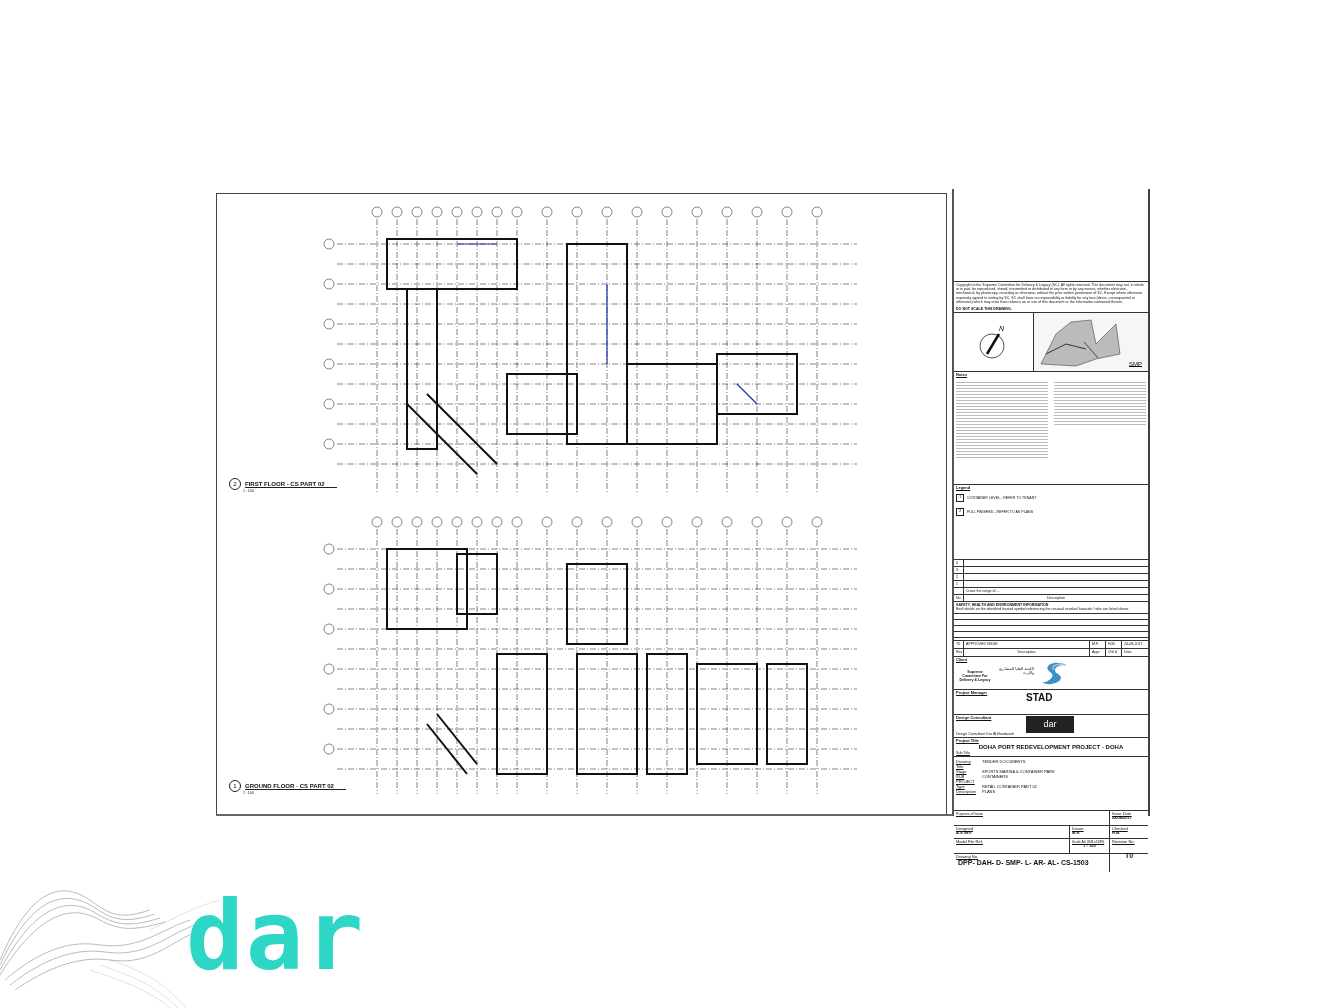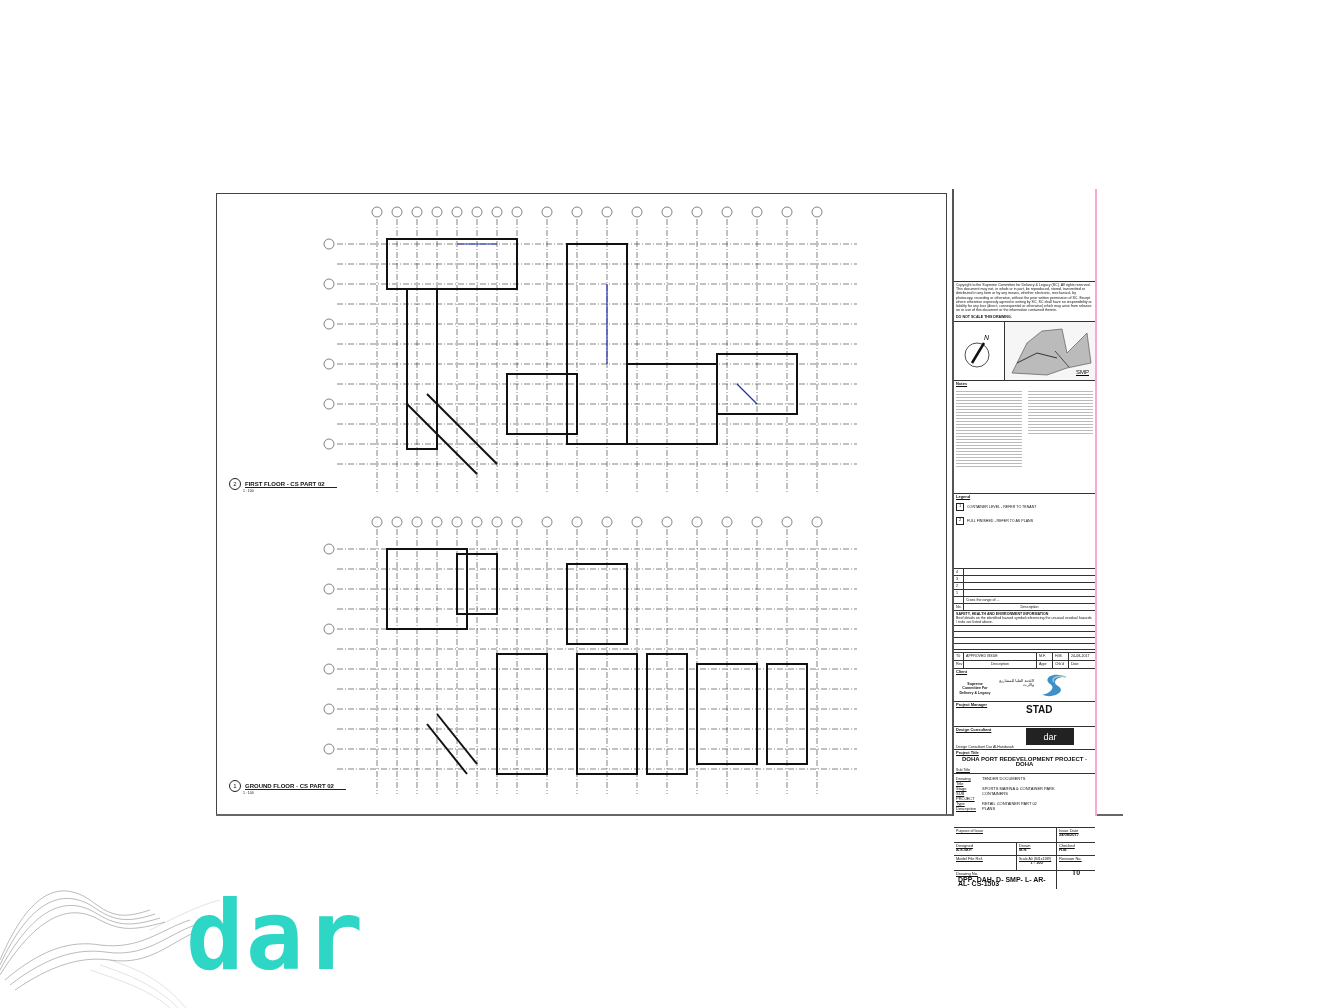--- a/index.html
+++ b/index.html
@@ -1,19 +1,19 @@
 <!DOCTYPE html>
 <html><head>
 <meta charset="utf-8">
 <style>
   html,body{margin:0;padding:0;background:#ffffff;}
   body{width:1344px;height:1008px;position:relative;overflow:hidden;font-family:"Liberation Sans",sans-serif;color:#111;}
   .sheet{position:absolute;left:216px;top:193px;width:731px;height:622px;border:1px solid #444;background:#fff;box-sizing:border-box;}
   .sheet-outer{position:absolute;left:216px;top:814px;width:907px;height:2px;background:#666;}
-  .tb{position:absolute;left:952px;top:189px;width:145px;height:627px;border-left:2px solid #555;border-right:2px solid #f9a8d4;box-sizing:border-box;background:#fff;}
+  .tb{position:absolute;left:952px;top:189px;width:198px;height:627px;border-left:2px solid #555;border-right:2px solid #404040;box-sizing:border-box;background:#fff;}
   .tb .blank{height:92px;}
   .tb .sec{border-top:1px solid #333;padding:1px 2px;font-size:3.6px;line-height:4.2px;}
   .tiny{font-size:3.6px;line-height:4.2px;}
   .lbl{text-decoration:underline;font-weight:bold;font-size:4px;}
   .row{display:flex;}
   .cell{border-right:1px solid #333;padding:1px 2px;box-sizing:border-box;}
   .cell:last-child{border-right:none;}
   .plan{position:absolute;}
   .plan svg{display:block;}
   .view-title{position:absolute;display:flex;align-items:center;gap:4px;}

